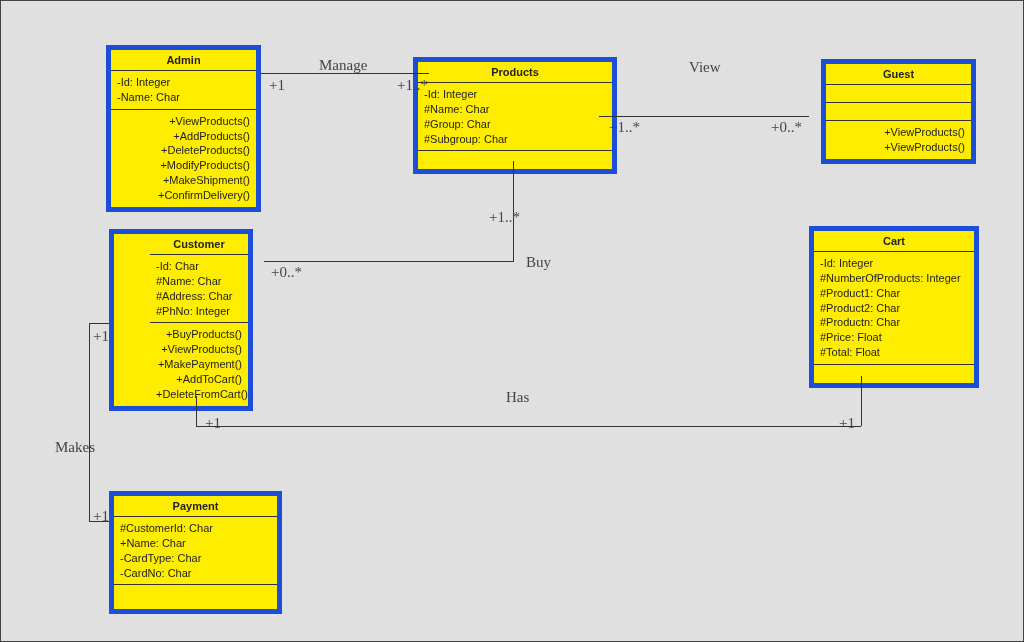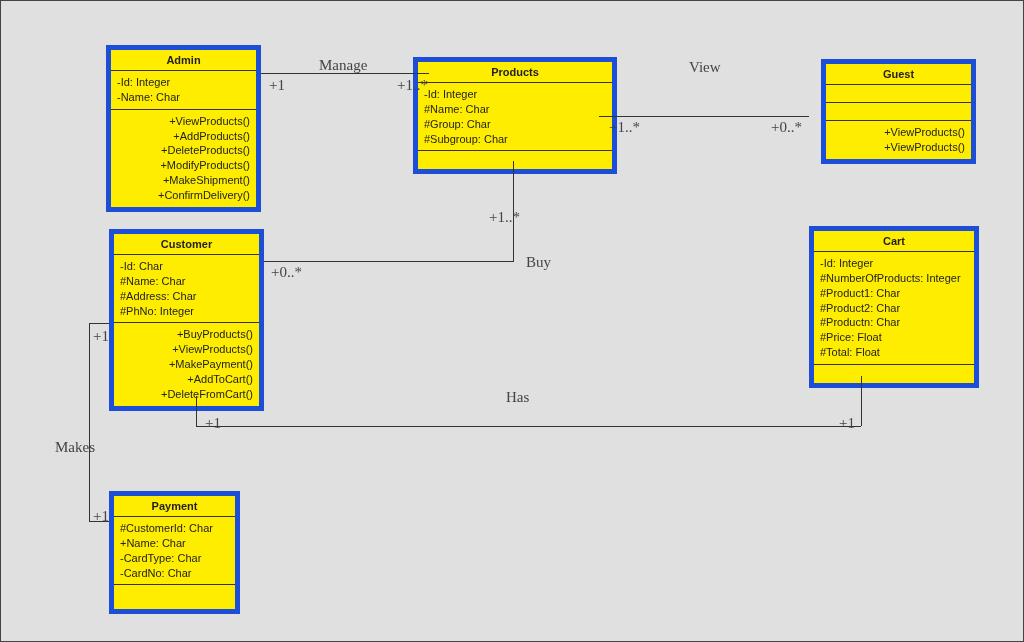--- a/index.html
+++ b/index.html
@@ -79,21 +79,21 @@
 <div class="uml-class" style="left:808px; top:58px; width:155px;margin-left:12px;">
   <div class="uml-header">Guest</div>
   <div class="uml-section" style="height:18px;"></div>
   <div class="uml-section" style="height:18px;"></div>
   <div class="uml-section">
     <div class="uml-row">+ViewProducts()</div>
     <div class="uml-row">+ViewProducts()</div>
   </div>
 </div>
 
-<div class="uml-class" style="left:108px; top:228px; width:155px;">
+<div class="uml-class" style="left:108px; top:228px; width:144px;padding-left:36px;">
   <div class="uml-header">Customer</div>
   <div class="uml-section">
     <div class="uml-row">-Id: Char</div>
     <div class="uml-row">#Name: Char</div>
     <div class="uml-row">#Address: Char</div>
     <div class="uml-row">#PhNo: Integer</div>
   </div>
   <div class="uml-section">
     <div class="uml-row">+BuyProducts()</div>
     <div class="uml-row">+ViewProducts()</div>
@@ -110,21 +110,21 @@
     <div class="uml-row">#NumberOfProducts: Integer</div>
     <div class="uml-row">#Product1: Char</div>
     <div class="uml-row">#Product2: Char</div>
     <div class="uml-row">#Productn: Char</div>
     <div class="uml-row">#Price: Float</div>
     <div class="uml-row">#Total: Float</div>
   </div>
   <div class="uml-section" style="height:18px;"></div>
 </div>
 
-<div class="uml-class" style="left:108px; top:490px; width:131px;">
+<div class="uml-class" style="left:108px; top:490px; width:173px;">
   <div class="uml-header">Payment</div>
   <div class="uml-section">
     <div class="uml-row">#CustomerId: Char</div>
     <div class="uml-row">+Name: Char</div>
     <div class="uml-row">-CardType: Char</div>
     <div class="uml-row">-CardNo: Char</div>
   </div>
   <div class="uml-section" style="height:24px;"></div>
 </div>
 

